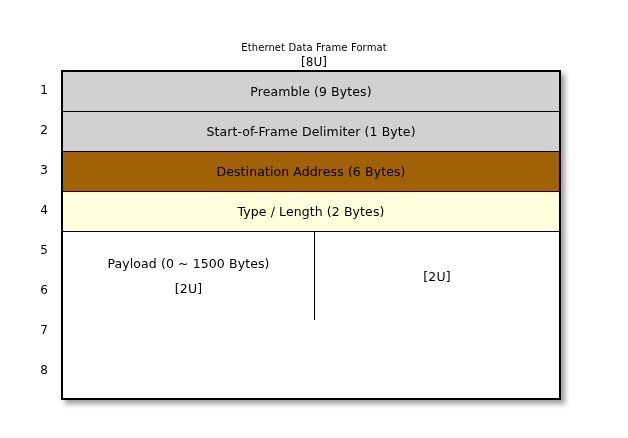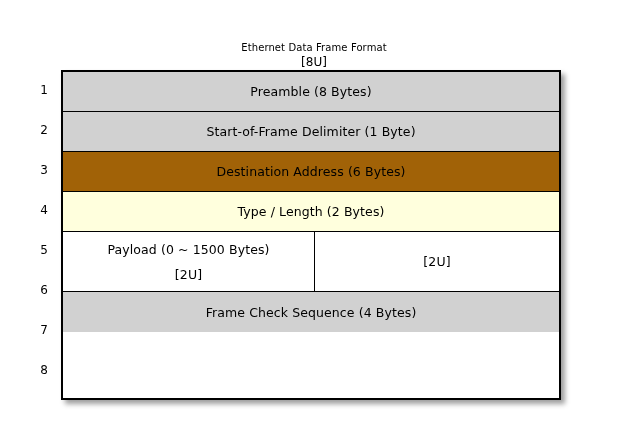--- a/index.html
+++ b/index.html
@@ -79,21 +79,21 @@
     justify-content: center;
     text-align: center;
     font-size: 12.5px;
     letter-spacing: 0.1px;
   }
   .row:last-child {
     border-bottom: none;
   }
 
   .h40 { height: 40px; }
-  .h80 { height: 60px; }
+  .h80 { height: 88px; }
 
   .c-grey   { background: #d1d1d1; }
   .c-blue   { background: #a16207; }
   .c-yellow { background: #ffffdd; justify-content: center; }
   .c-white  { background: #ffffff; }
 
   
   .row-split {
     display: flex;
     align-items: stretch;
@@ -134,21 +134,21 @@
     <span class="gutter-num" style="top:134px;">4</span>
     <span class="gutter-num" style="top:174px;">5</span>
     <span class="gutter-num" style="top:214px;">6</span>
     <span class="gutter-num" style="top:254px;">7</span>
     <span class="gutter-num" style="top:294px;">8</span>
   </div>
 
   <div class="frame">
 
     <div class="row h40 c-grey">
-      <span>Preamble (8 Bytes)</span>
+      <span>Preamble (9 Bytes)</span>
     </div>
 
     <div class="row h40 c-grey">
       <span>Start-of-Frame Delimiter (1 Byte)</span>
     </div>
 
     <div class="row h40 c-blue">
       <span>Destination Address (6 Bytes)</span>
     </div>
 
@@ -160,18 +160,15 @@
     <div class="row h80 c-white row-split">
       <div class="split-cell split-left">
         <span class="cell-line">Payload (0 ~ 1500 Bytes)</span>
         <span class="cell-line">[2U]</span>
       </div>
       <div class="split-cell split-right">
         <span class="cell-line">[2U]</span>
       </div>
     </div>
 
-    <div class="row h40 c-grey">
-      <span>Frame Check Sequence (4 Bytes)</span>
-    </div>
 
   </div>
 </div>
 
 </body></html>

